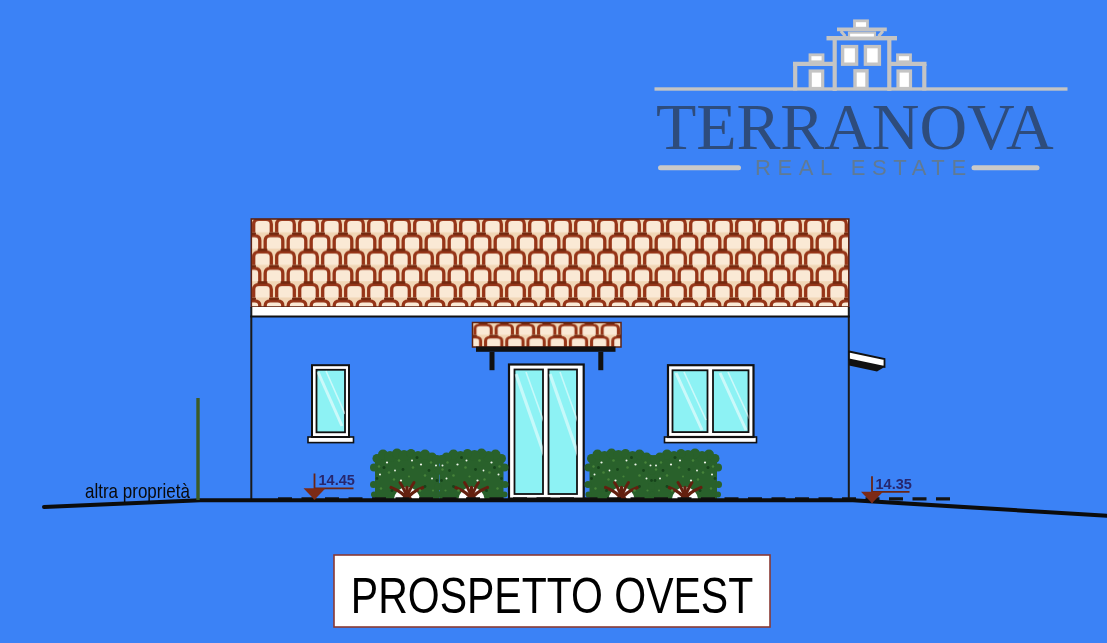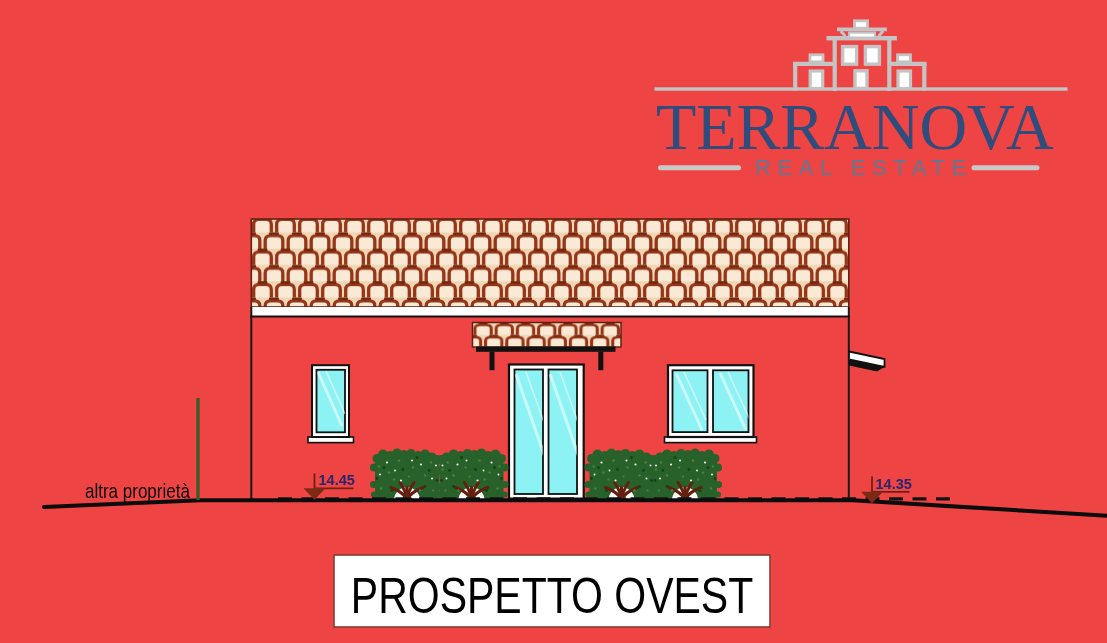--- a/index.html
+++ b/index.html
@@ -1,16 +1,16 @@
 <!DOCTYPE html>
 <html><head>
 <meta charset="utf-8">
 <style>
   html,body{margin:0;padding:0;background:#ffffff;}
-  #canvas{position:relative;width:1107px;height:643px;background:#ef4444;overflow:hidden;}
+  #canvas{position:relative;width:1107px;height:643px;background:#3b82f6;overflow:hidden;}
   svg{display:block;}
   .sans{font-family:"Liberation Sans",sans-serif;}
   .serif{font-family:"Liberation Serif",serif;}
 </style>
 </head>
 <body>
 <div id="canvas">
 <svg width="1107" height="643" viewBox="0 0 1107 643">
 <defs>
   <pattern id="tiles" x="251" y="216" width="23" height="32.6" patternUnits="userSpaceOnUse">

